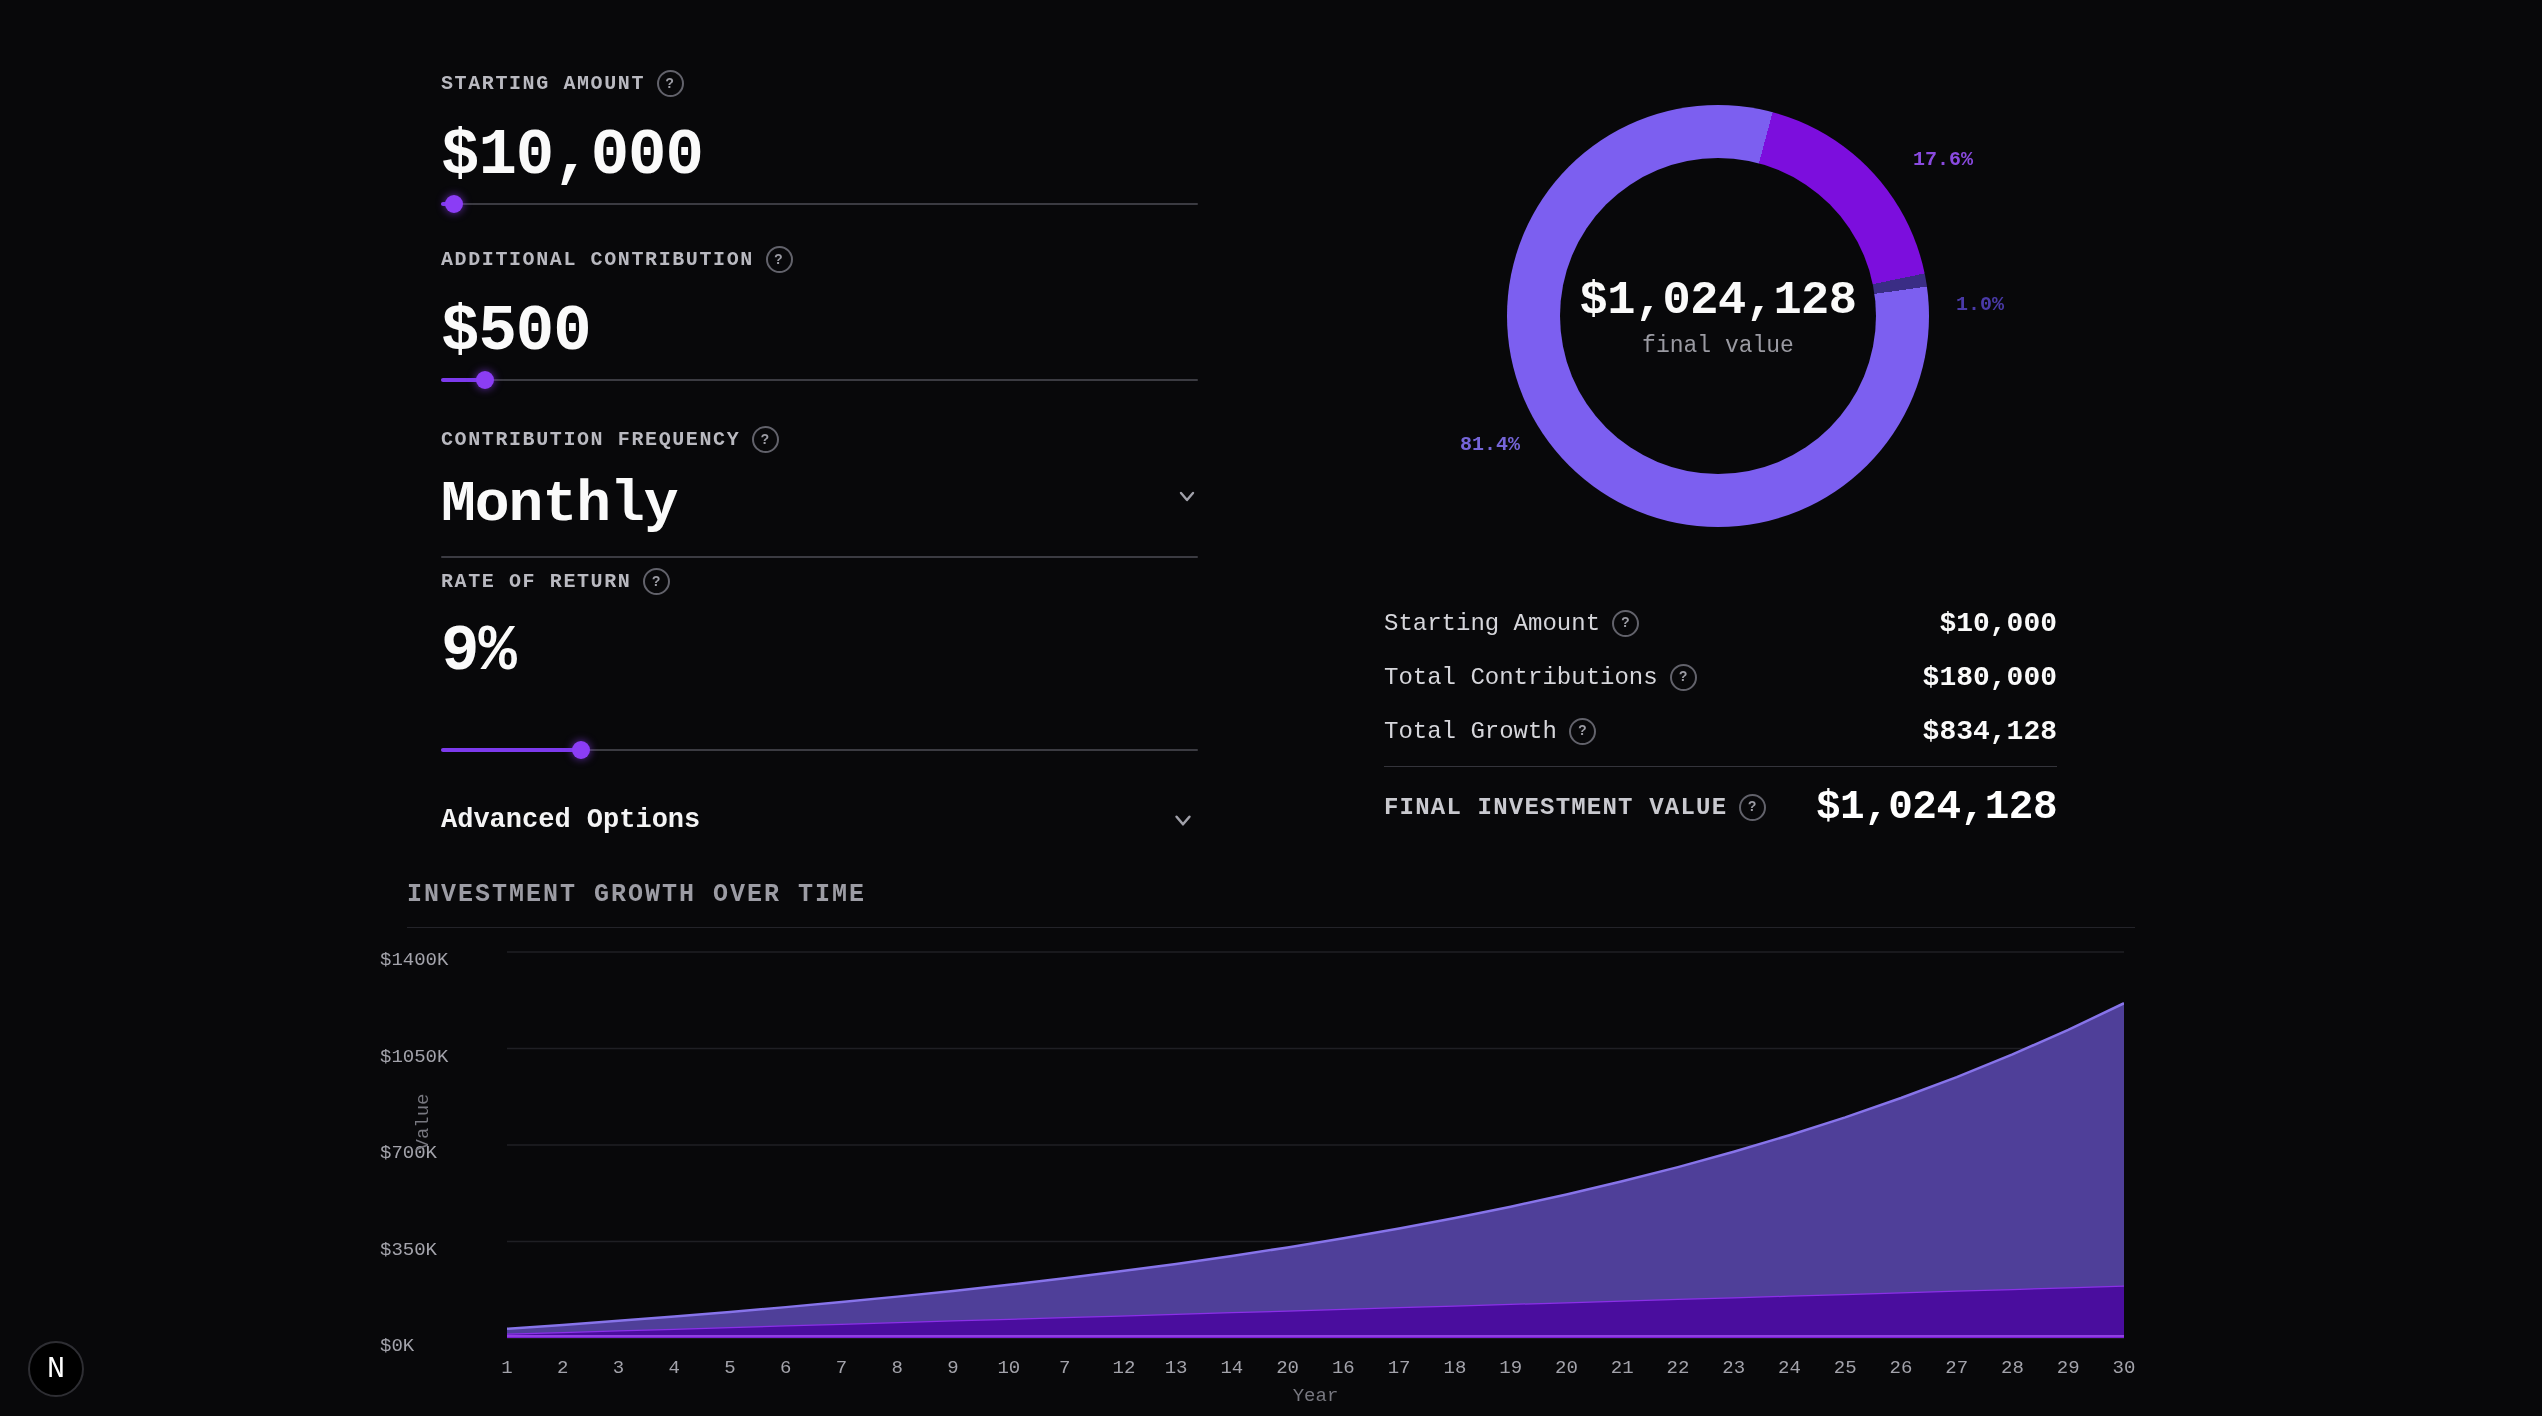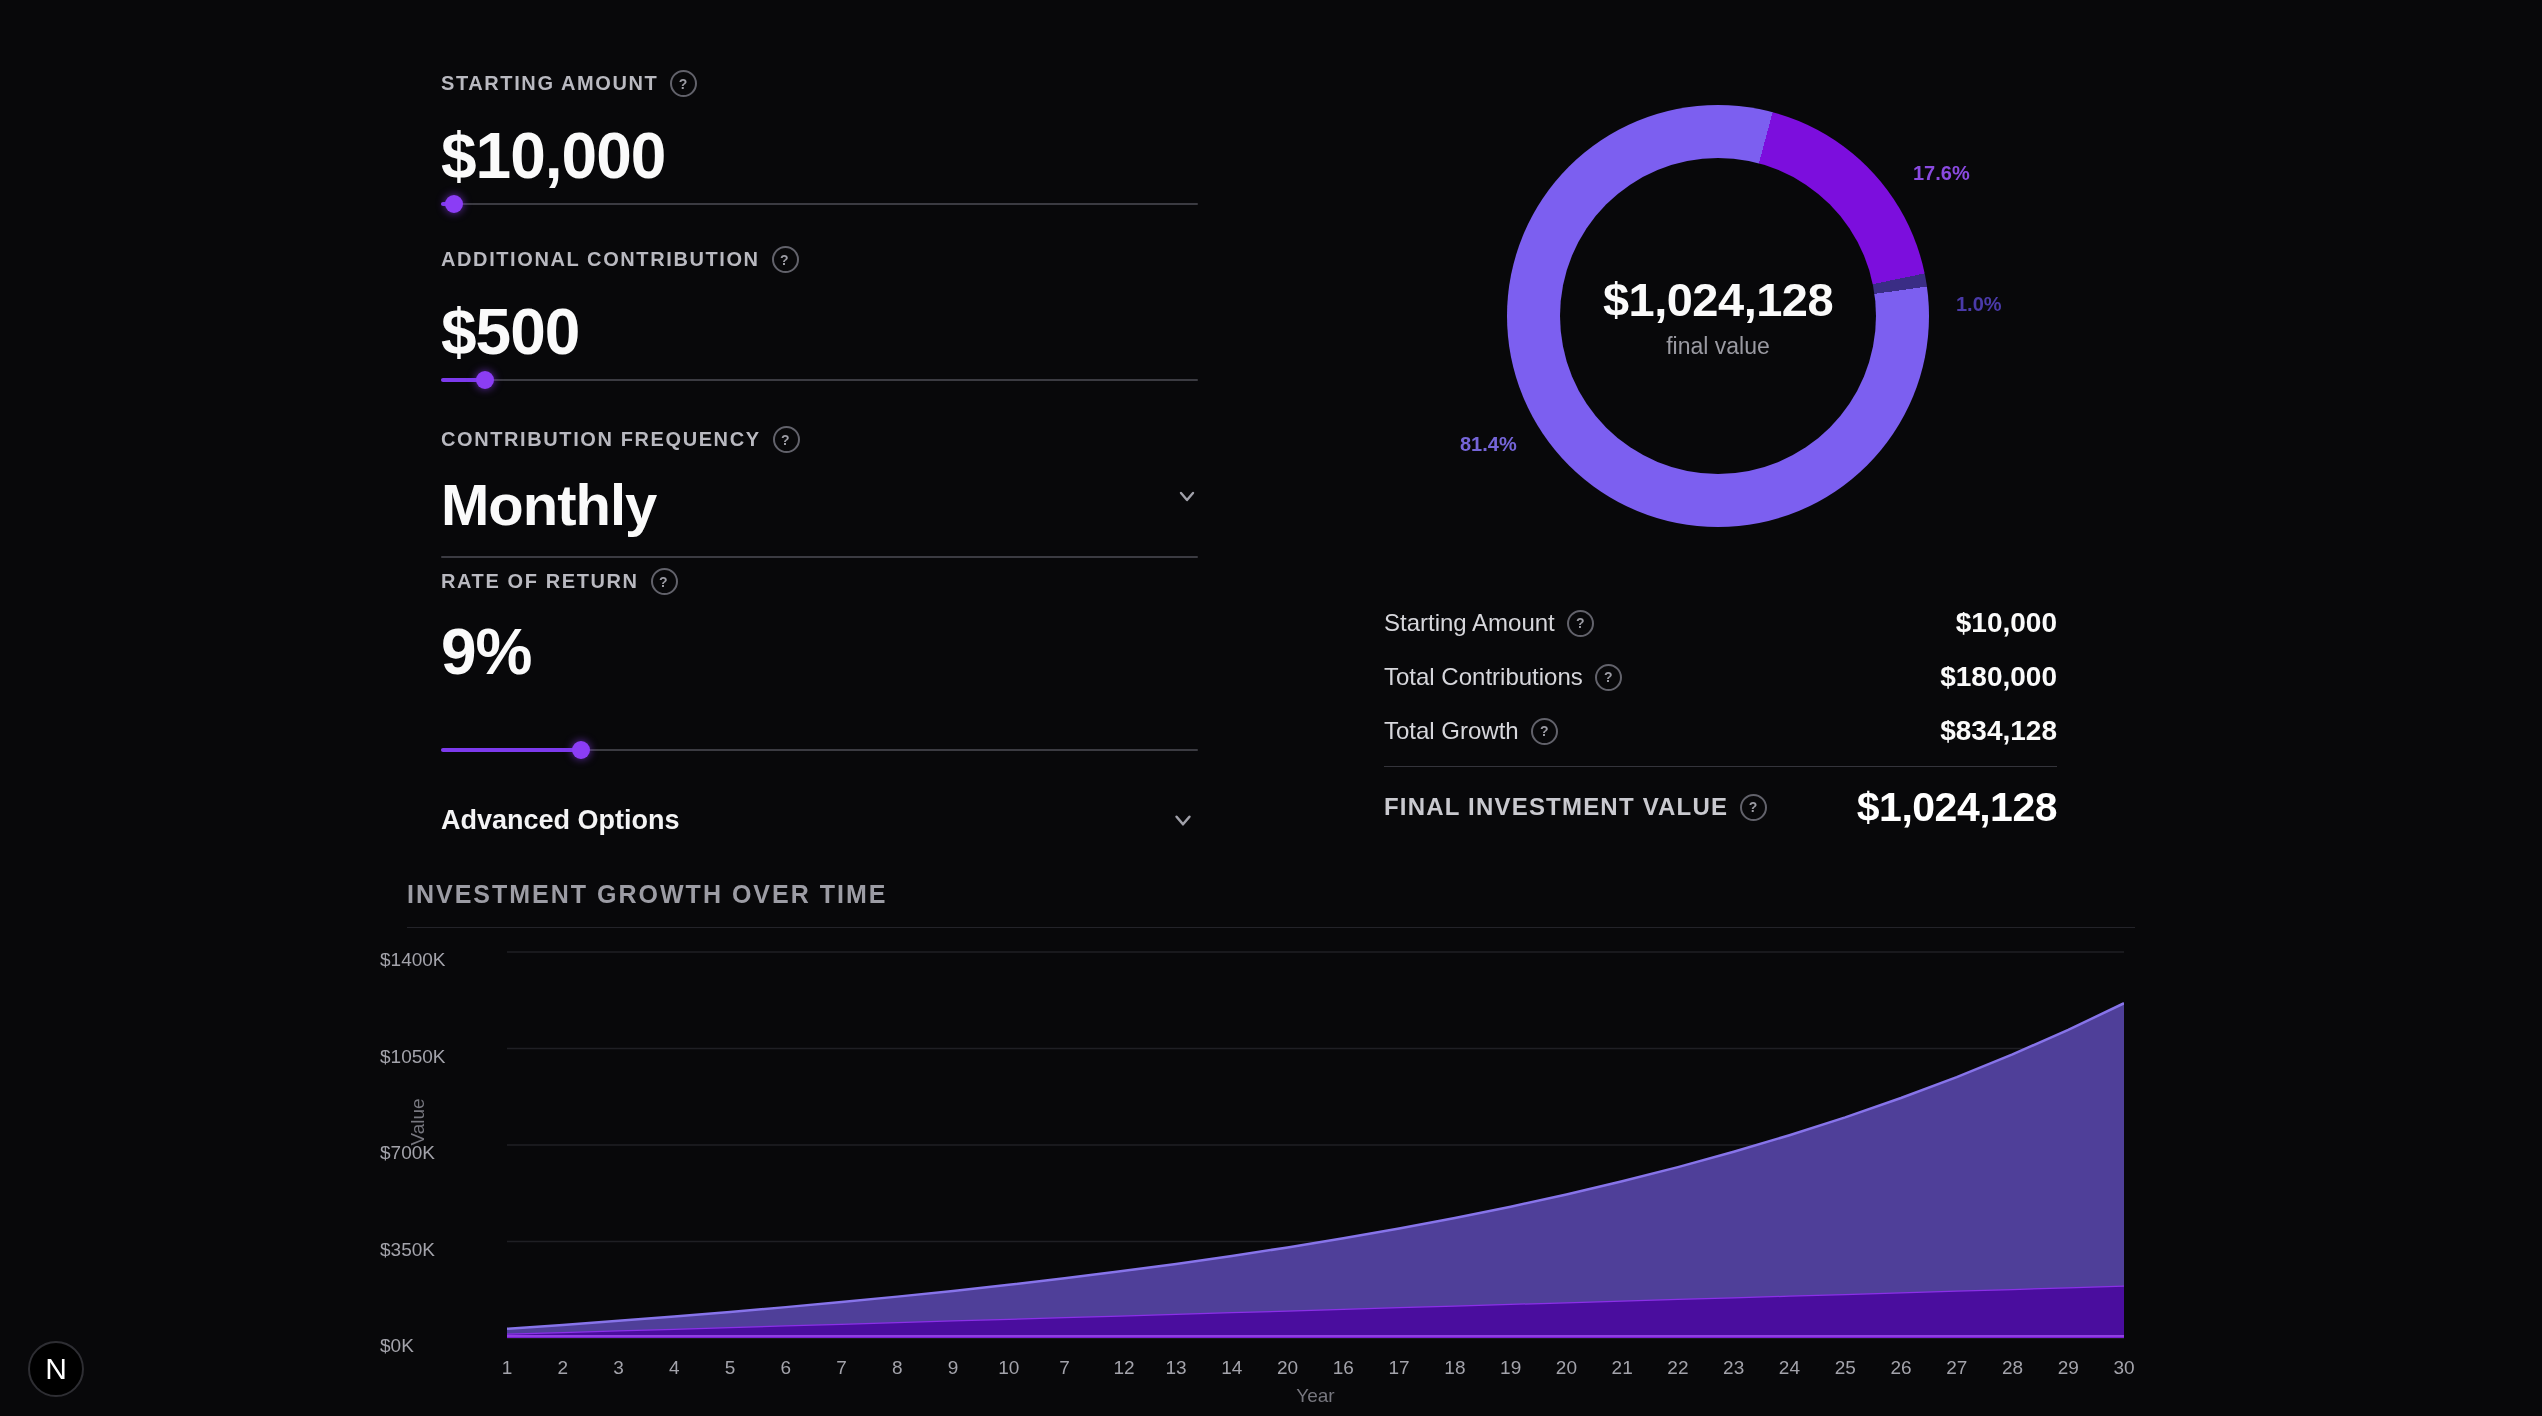--- a/index.html
+++ b/index.html
@@ -1,19 +1,19 @@
 <!DOCTYPE html>
 <html><head>
 <meta charset="utf-8">
 <style>
   html,body{margin:0;padding:0;background:#050507;}
   #stage{
     position:relative;width:2542px;height:1416px;overflow:hidden;
     background:#08080a;color:#fff;
-    font-family:Liberation Sans, sans-serif;
+    font-family:Liberation Mono, monospace;
   }
   .abs{position:absolute;}
 
   
   .field-label{
     font-size:20px;letter-spacing:1.6px;color:#b9b9c0;font-weight:600;
     display:flex;align-items:center;gap:12px;text-transform:uppercase;
   }
   .help-icon{
     width:23px;height:23px;border:2px solid #62626b;border-radius:50%;
@@ -144,21 +144,21 @@
         </svg>
     </div>
   </div>
 
   <div id="donut" style="background: conic-gradient(from 15deg, rgb(124, 14, 221) 0deg, rgb(124, 14, 221) 63.36deg, rgb(58, 45, 133) 63.36deg, rgb(58, 45, 133) 66.96deg, rgb(124, 95, 240) 66.96deg, rgb(124, 95, 240) 360deg);"></div>
   <div class="donut-center">
     <div class="val">$1,024,128</div>
     <div class="sub">final value</div>
   </div>
   <div class="abs" style="left:1408px;top:76px;width:660px;height:480px;pointer-events:none;">
-    <span class="pct-label" style="left: 505px; top: 86px; color: rgb(138, 74, 224);">17.6%</span>
+    <span class="pct-label" style="left: 505px; top: 72px; color: rgb(138, 74, 224);">17.6%</span>
     <span class="pct-label" style="left: 548px; top: 217px; color: rgb(74, 58, 168);">1.0%</span>
     <span class="pct-label" style="left: 52px; top: 357px; color: rgb(117, 101, 216);">81.4%</span>
   </div>
 
   <div id="summary">
     <div class="sum-row">
       <span class="sum-label">
         <span>Starting Amount</span>
         <span class="help-icon">?</span>
       </span>

